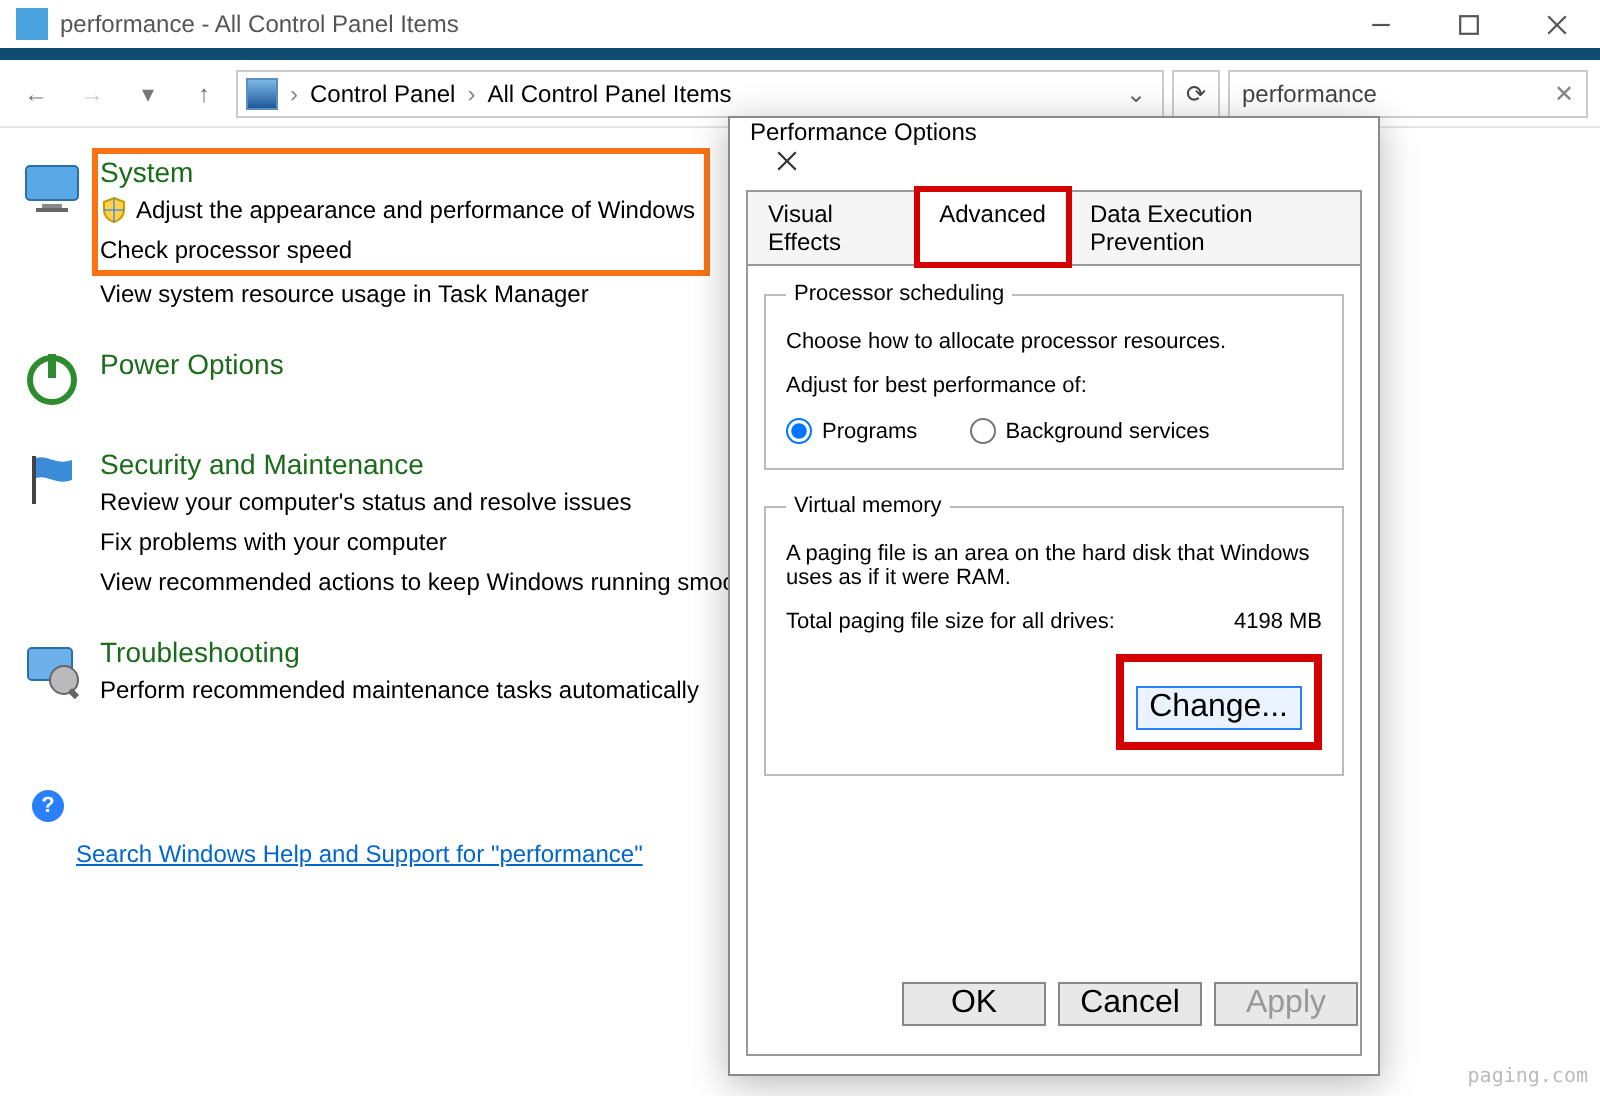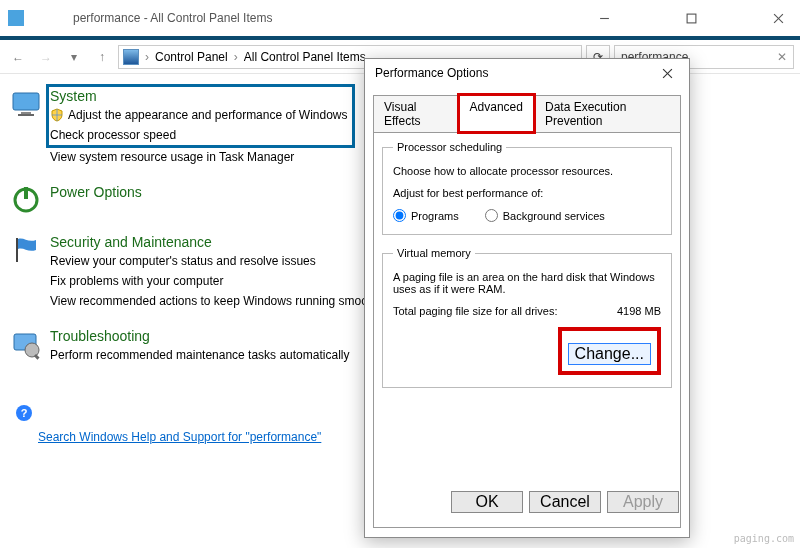--- a/index.html
+++ b/index.html
@@ -1,19 +1,19 @@
 <!DOCTYPE html>
 <html><head>
 <meta charset="utf-8">
 <style>
   * { box-sizing: border-box; font-family: "Segoe UI", Tahoma, sans-serif; }
   body { margin:0; width:800px; height:548px; background:#fff; overflow:hidden; font-size:12px; color:#000; position:relative; }
 
   
-  .titlebar { height:40px; display:flex; align-items:center; border-bottom:4px solid #0c4a6e;gap:43px; }
+  .titlebar { height:30px; display:flex; align-items:center; border-bottom:6px solid #0c4a6e; }
   .titlebar .icon { width:16px;height:16px;margin:0 6px 0 8px; display:inline-block; background:#4aa3df; }
   .titlebar .title { flex:1; color:#555;}
   .winbtn { width:44px; height:30px; display:flex; align-items:center; justify-content:center; color:#555; }
   .winbtn svg{width:11px;height:11px;}
 
   
   .navbar { height:34px; display:flex; align-items:center; border-bottom:1px solid #e5e5e5; padding:0 6px; gap:4px;}
   .navbtn { width:24px; height:24px; display:flex; align-items:center; justify-content:center; color:#777; }
   .navbtn.disabled{ color:#ccc;}
   .addr { flex:1; height:24px; border:1px solid #ccc; display:flex; align-items:center; padding:0 4px; gap:6px; min-width:0;}
@@ -30,29 +30,29 @@
   
   .content { padding:14px 10px 10px 10px; }
   .item { display:flex; align-items:flex-start; gap:8px; margin-bottom:18px;}
   .bigicon{ width:32px; height:32px; flex-shrink:0;}
   .itembody{ display:flex; flex-direction:column; gap:2px;}
   .heading{ color:#1a6b1a; font-size:14px;}
   .link{ color:#000000; text-decoration:none; cursor:pointer; line-height:1.5;}
   .linkline{ display:flex; align-items:center; gap:4px;}
   .shield{width:14px;height:14px;display:inline-block;}
 
-  .redbox{ border:3px solid #0369a1; padding:1px 4px 1px 1px; margin:-4px;}
+  .redbox{ border:3px solid #f97316; padding:1px 4px 1px 1px; margin:-4px;}
 
   .helprow{ display:flex; align-items:center; gap:6px; margin-top:8px; padding-left:6px;}
   .helpicon{ width:16px;height:16px; border-radius:50%; background:#2a7fff; color:#fff; font-weight:bold; display:flex;align-items:center;justify-content:center; font-size:11px;}
   .helplink{ color:#0066cc; text-decoration:underline;margin-top:48px;}
 
   
   .dialog{ position:absolute; left:364px; top:58px; width:326px; height:480px; background:#fff; border:1px solid #8a8a8a; box-shadow:0 4px 18px rgba(0,0,0,0.28);}
-  .dlg-title{ height:28px; display:flex; align-items:center; padding:0 4px 0 10px; font-size:12px;}
+  .dlg-title{ height:28px; display:flex; align-items:flex-start; padding:0 4px 0 10px; font-size:12px;flex-direction:column;}
   .dlg-title .t{flex:1;}
   .dlg-close{ width:36px;height:24px; display:flex; align-items:center; justify-content:center;}
   .tabs{ display:flex; padding:8px 8px 0 8px; gap:0;}
   .tab{ padding:4px 10px; border:1px solid #999; border-bottom:none; background:#f5f5f5; font-size:12px; position:relative;}
   .tab.active{ background:#fff; z-index:2;}
   .tab.hl{ outline:3px solid #d40000; outline-offset:-1px;}
   .tabpage{ border:1px solid #999; margin:0 8px 8px 8px; height:396px; padding:8px; position:relative;}
   fieldset{ border:1px solid #bbb; margin:0 0 12px 0; padding:8px 10px 12px 10px; font-size:11px;}
   legend{ padding:0 4px; font-size:11px; color:#000;}
   .fs-text{ margin:4px 0 10px 0;}

